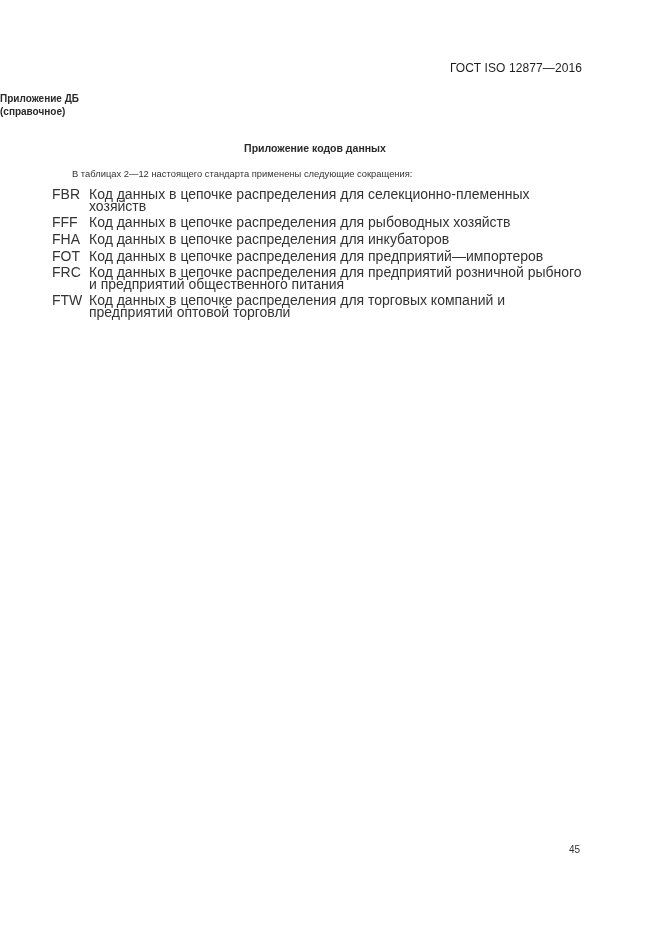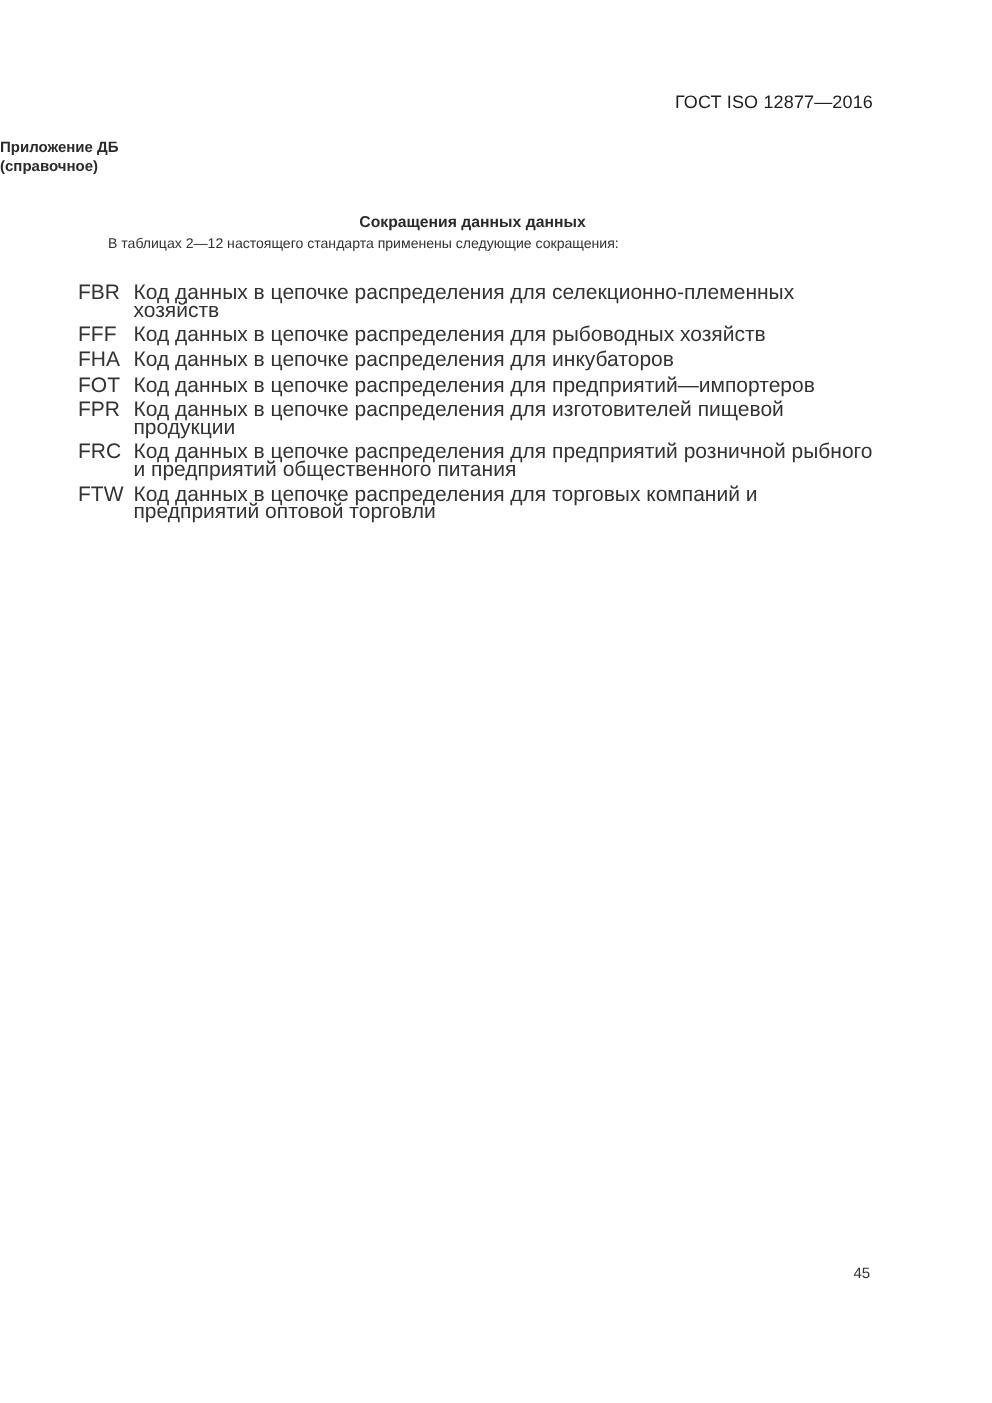--- a/index.html
+++ b/index.html
@@ -40,21 +40,21 @@
       top: 142px;
       left: 0;
       width: 630px;
       text-align: center;
       font-size: 10.5px;
       font-weight: bold;
       color: #2a2a2a;
     }
     .intro {
       position: absolute;
-      top: 156px;
+      top: 168px;
       left: 72px;
       font-size: 9.4px;
       color: #333;
     }
     .abbr-list {
       position: absolute;
       top: 189px;
       left: 52px;
       width: 530px;
       margin: 0;
@@ -86,21 +86,21 @@
 </head>
 <body>
 
 <div class="header-code">ГОСТ ISO 12877—2016</div>
 
 <div class="appendix-title">
   <div>Приложение ДБ</div>
   <div>(справочное)</div>
 </div>
 
-<div class="section-title">Сокращения данных данных</div>
+<div class="section-title">Приложение кодов данных</div>
 
 <div class="intro">В таблицах 2—12 настоящего стандарта применены следующие сокращения:</div>
 
 <ul class="abbr-list">
   <li class="abbr-item">
     <span class="abbr-code">FBR</span>
     <span class="abbr-desc">Код данных в цепочке распределения для селекционно-племенных хозяйств</span>
   </li>
   <li class="abbr-item">
     <span class="abbr-code">FFF</span>
@@ -108,24 +108,20 @@
   </li>
   <li class="abbr-item">
     <span class="abbr-code">FHA</span>
     <span class="abbr-desc">Код данных в цепочке распределения для инкубаторов</span>
   </li>
   <li class="abbr-item">
     <span class="abbr-code">FOT</span>
     <span class="abbr-desc">Код данных в цепочке распределения для предприятий—импортеров</span>
   </li>
   <li class="abbr-item">
-    <span class="abbr-code">FPR</span>
-    <span class="abbr-desc">Код данных в цепочке распределения для изготовителей пищевой продукции</span>
-  </li>
-  <li class="abbr-item">
     <span class="abbr-code">FRC</span>
     <span class="abbr-desc">Код данных в цепочке распределения для предприятий розничной рыбного и предприятий общественного питания</span>
   </li>
   <li class="abbr-item">
     <span class="abbr-code">FTW</span>
     <span class="abbr-desc">Код данных в цепочке распределения для торговых компаний и предприятий оптовой торговли</span>
   </li>
 </ul>
 
 <div class="page-number">45</div>

